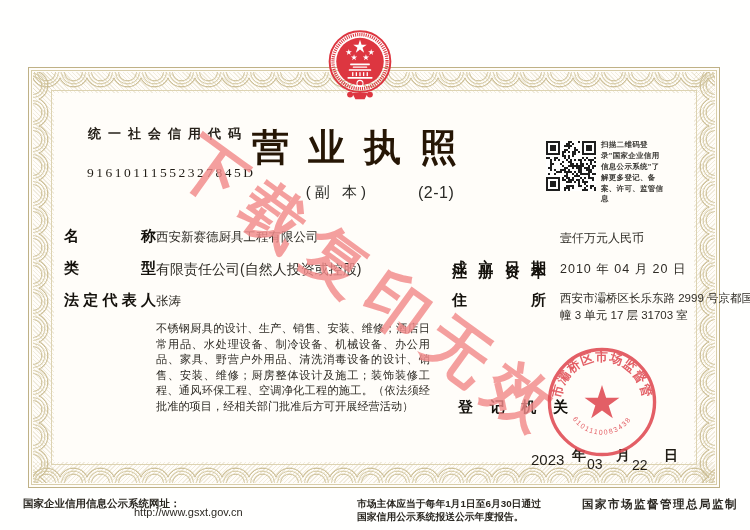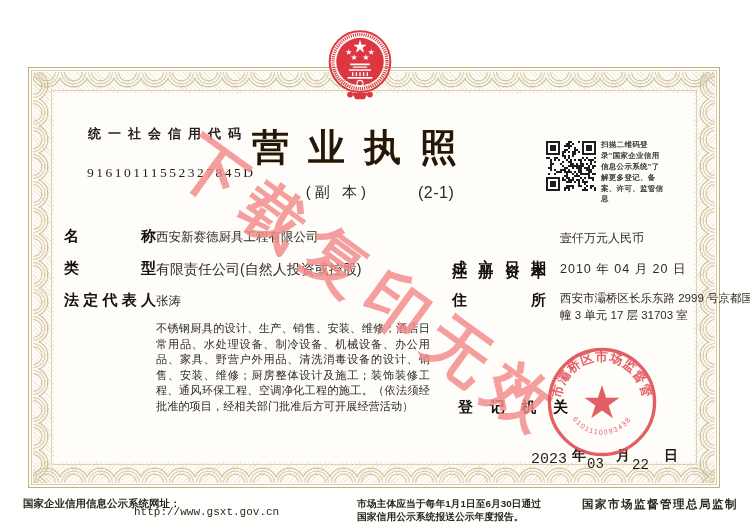--- a/index.html
+++ b/index.html
@@ -66,40 +66,40 @@
               text-align:justify; }
   .l-cap    { left:452px; top:227px; width:94px;margin-top:36px; }
   .v-cap    { left:560px; top:230px; font-size:12px; }
   .l-est    { left:452px; top:259px; width:94px; }
   .v-est    { left:560px; top:261px; font-size:12.5px; letter-spacing:1px; }
   .l-addr   { left:452px; top:291px; width:94px; }
   .v-addr   { left:560px; top:290px; width:220px; font-size:11.5px; line-height:17px; }
   .l-reg    { left:458px; top:398px; width:110px; }
 
   
-  .date-part { position:absolute; color:#211d16; font-family:Liberation Mono, monospace; }
+  .date-part { position:absolute; color:#211d16; font-family:Liberation Sans, sans-serif; }
   .d-year  { left:531px; top:451px; font-size:15px; }
   .d-cyear { left:572px; top:447px; font-size:14px; font-weight:bold; font-family:"Liberation Sans",sans-serif; }
   .d-month { left:587px; top:456px; font-size:14px; }
   .d-cmon  { left:616px; top:447px; font-size:14px; font-weight:bold; font-family:"Liberation Sans",sans-serif; }
   .d-day   { left:632px; top:457px; font-size:14px; }
   .d-cday  { left:664px; top:447px; font-size:14px; font-weight:bold; font-family:"Liberation Sans",sans-serif; }
 
   .seal { position:absolute; left:541px; top:341px; width:122px; height:122px; z-index:5; opacity:.88; }
 
   
   .watermark { position:absolute; left:212px; top:118px; z-index:4; transform:rotate(36deg);
                transform-origin:0 0; font-size:64px; font-weight:bold; letter-spacing:12px;
                color:rgba(242,138,138,0.82); white-space:nowrap;
                font-family:"Liberation Sans","DejaVu Sans",sans-serif; pointer-events:none; }
 
   
   .footer-left-label { position:absolute; left:23px; top:497px; font-size:10.5px; font-weight:600; color:#2b2822; }
   .footer-left-url   { position:absolute; left:134px; top:506px; font-size:11px; color:#2b2822;
-                       font-family:Liberation Mono, monospace; }
+                       font-family:Liberation Sans, sans-serif; }
   .footer-mid  { position:absolute; left:357px; top:497px; width:230px; font-size:9.8px;
                  line-height:13px; font-weight:600; color:#2b2822; }
   .footer-right { position:absolute; left:582px; top:497px; font-size:11.5px; font-weight:600;
                   letter-spacing:1.5px; color:#2b2822; }
 </style>
 </head>
 <body>
 
 <div class="page">
 

